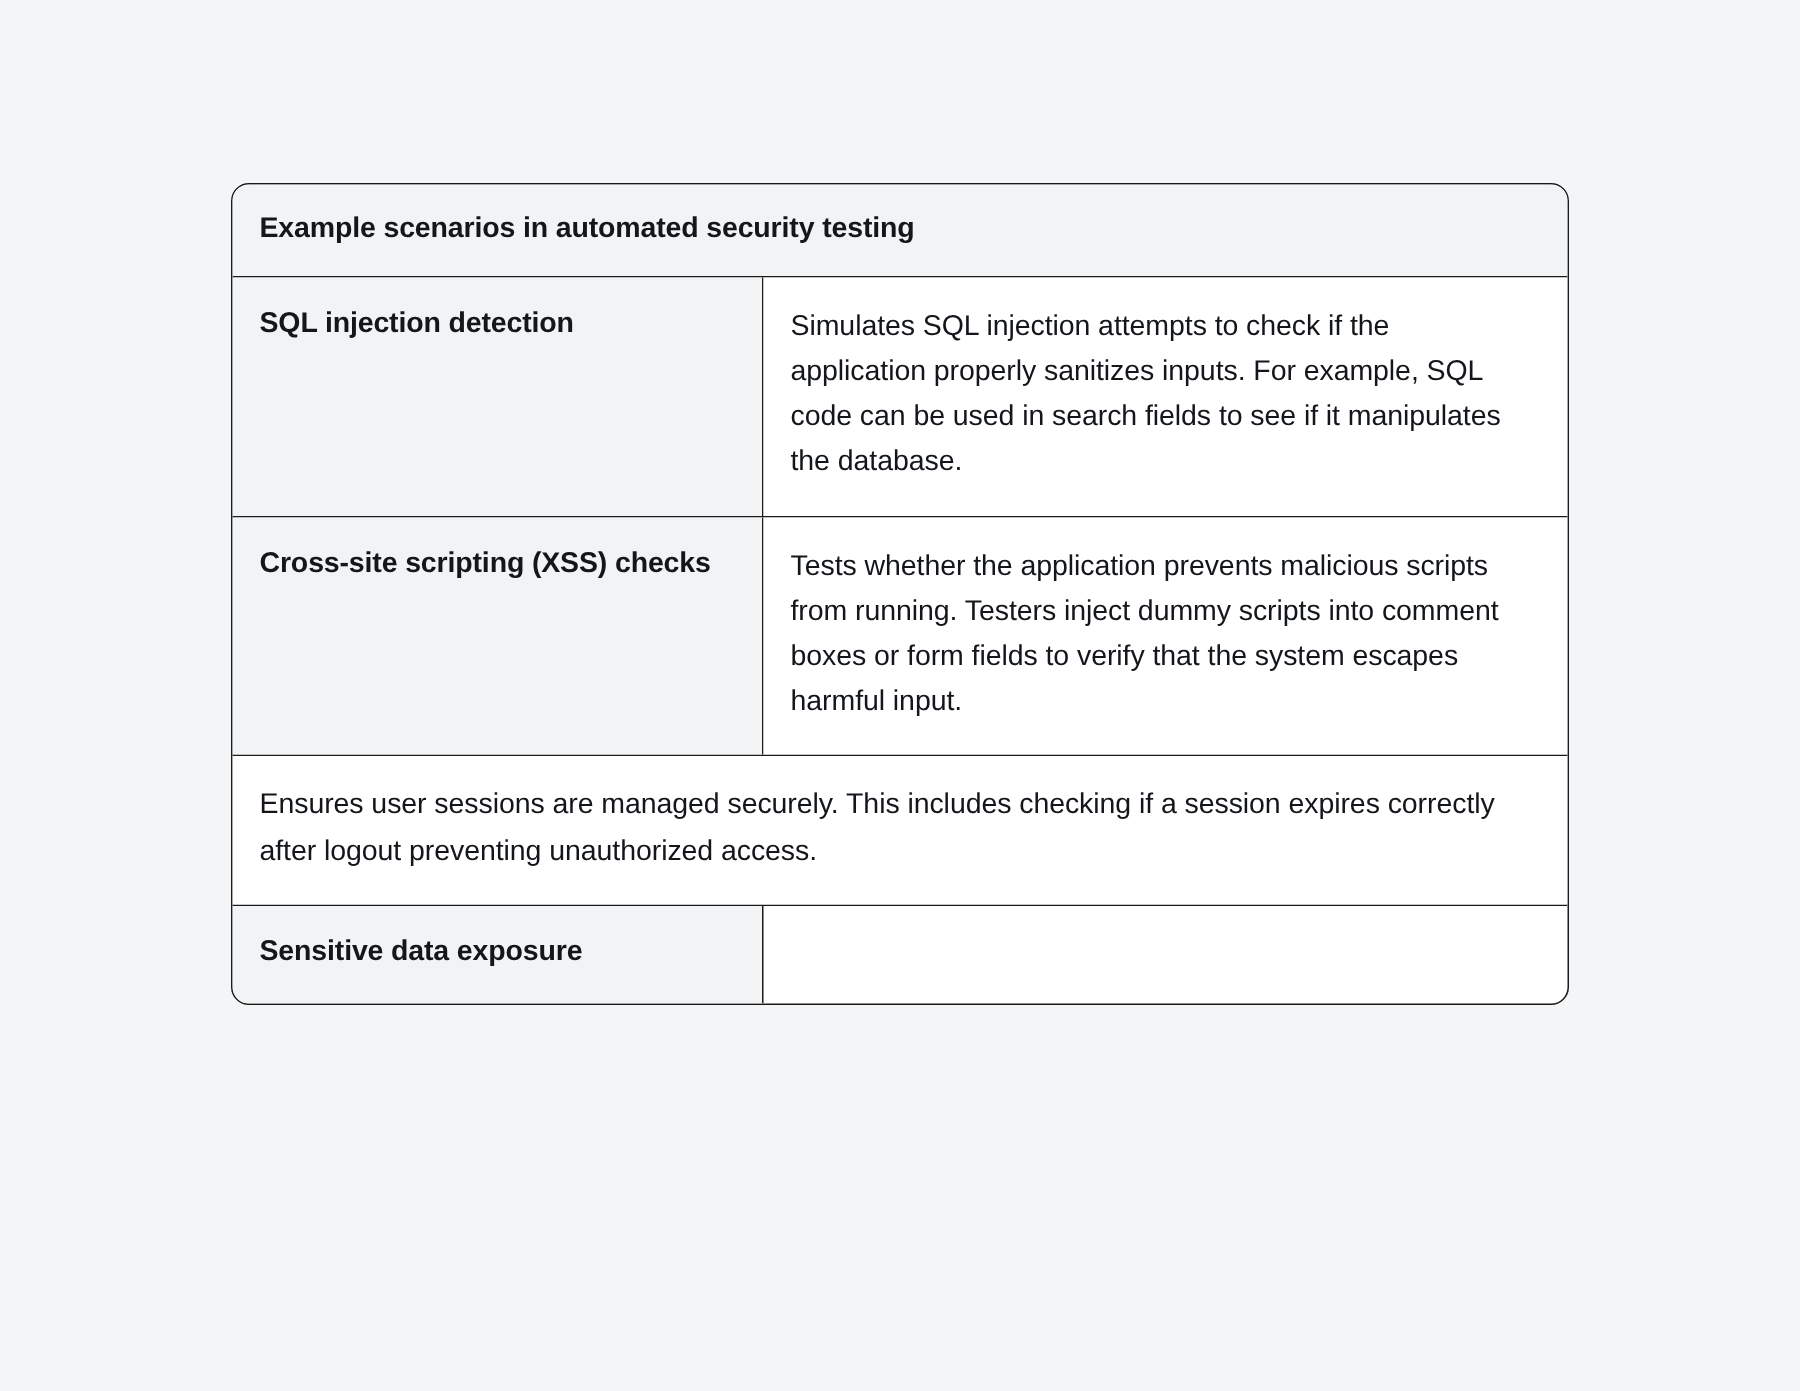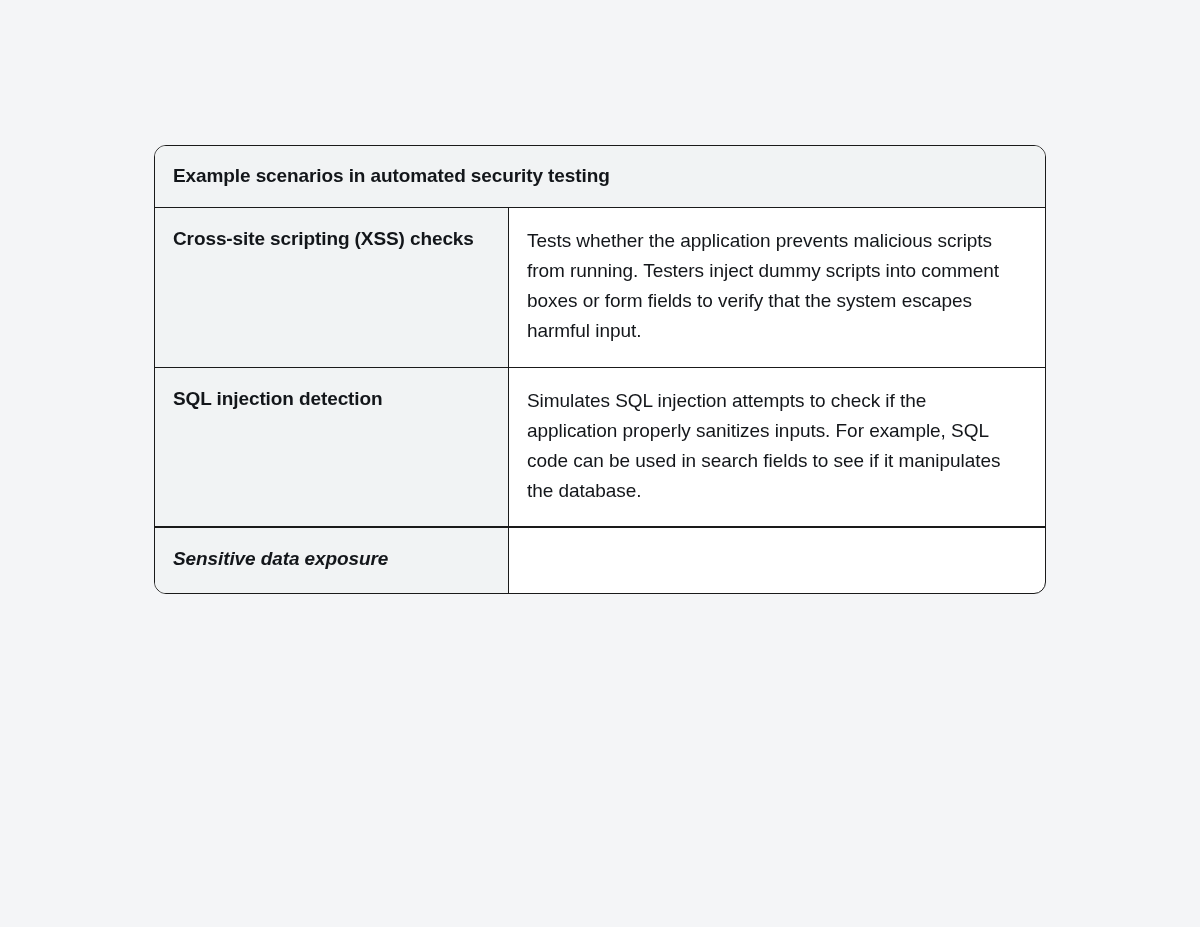--- a/index.html
+++ b/index.html
@@ -25,21 +25,20 @@
   .table-card {
     position: absolute;
     left: 154px;
     top: 122px;
     width: 892px;
     border: 1px solid #1a1a1a;
     border-radius: 12px;
     overflow: hidden;
     background: #ffffff;
     box-sizing: border-box;
-    margin-top: 23px;
   }
 
   .table-header {
     background: #f1f3f4;
     border-bottom: 1px solid #1a1a1a;
     padding: 18px 20px 18px 18px;
     box-sizing: border-box;
   }
 
   .table-header-title {
@@ -55,21 +54,20 @@
   }
 
   .row {
     display: flex;
     align-items: stretch;
     border-bottom: 1px solid #1a1a1a;
   }
 
   .row:last-child {
     border-bottom: none;
-    font-style: italic;
   }
 
   .cell-term {
     width: 354px;
     min-width: 354px;
     background: #f1f3f4;
     border-right: 1px solid #1a1a1a;
     padding: 18px 24px 20px 18px;
     box-sizing: border-box;
     font-size: 19px;
@@ -98,30 +96,31 @@
 
   <div class="table-card">
 
     <div class="table-header">
       <div class="table-header-title">Example scenarios in automated security testing</div>
     </div>
 
     <div class="table-body">
 
       <div class="row">
+        <div class="cell-term">SQL injection detection</div>
+        <div class="cell-desc">Simulates SQL injection attempts to check if the application properly sanitizes inputs. For example, SQL code can be used in search fields to see if it manipulates the database.</div>
+      </div>
+
+      <div class="row">
         <div class="cell-term">Cross-site scripting (XSS) checks</div>
         <div class="cell-desc">Tests whether the application prevents malicious scripts from running. Testers inject dummy scripts into comment boxes or form fields to verify that the system escapes harmful input.</div>
       </div>
 
       <div class="row">
-        <div class="cell-term">SQL injection detection</div>
-        <div class="cell-desc">Simulates SQL injection attempts to check if the application properly sanitizes inputs. For example, SQL code can be used in search fields to see if it manipulates the database.</div>
-      </div>
-
-      <div class="row">
+        <div class="cell-desc">Ensures user sessions are managed securely. This includes checking if a session expires correctly after logout preventing unauthorized access.</div>
       </div>
 
       <div class="row">
         <div class="cell-term">Sensitive data exposure</div>
       </div>
 
     </div>
   </div>
 
 </div>

